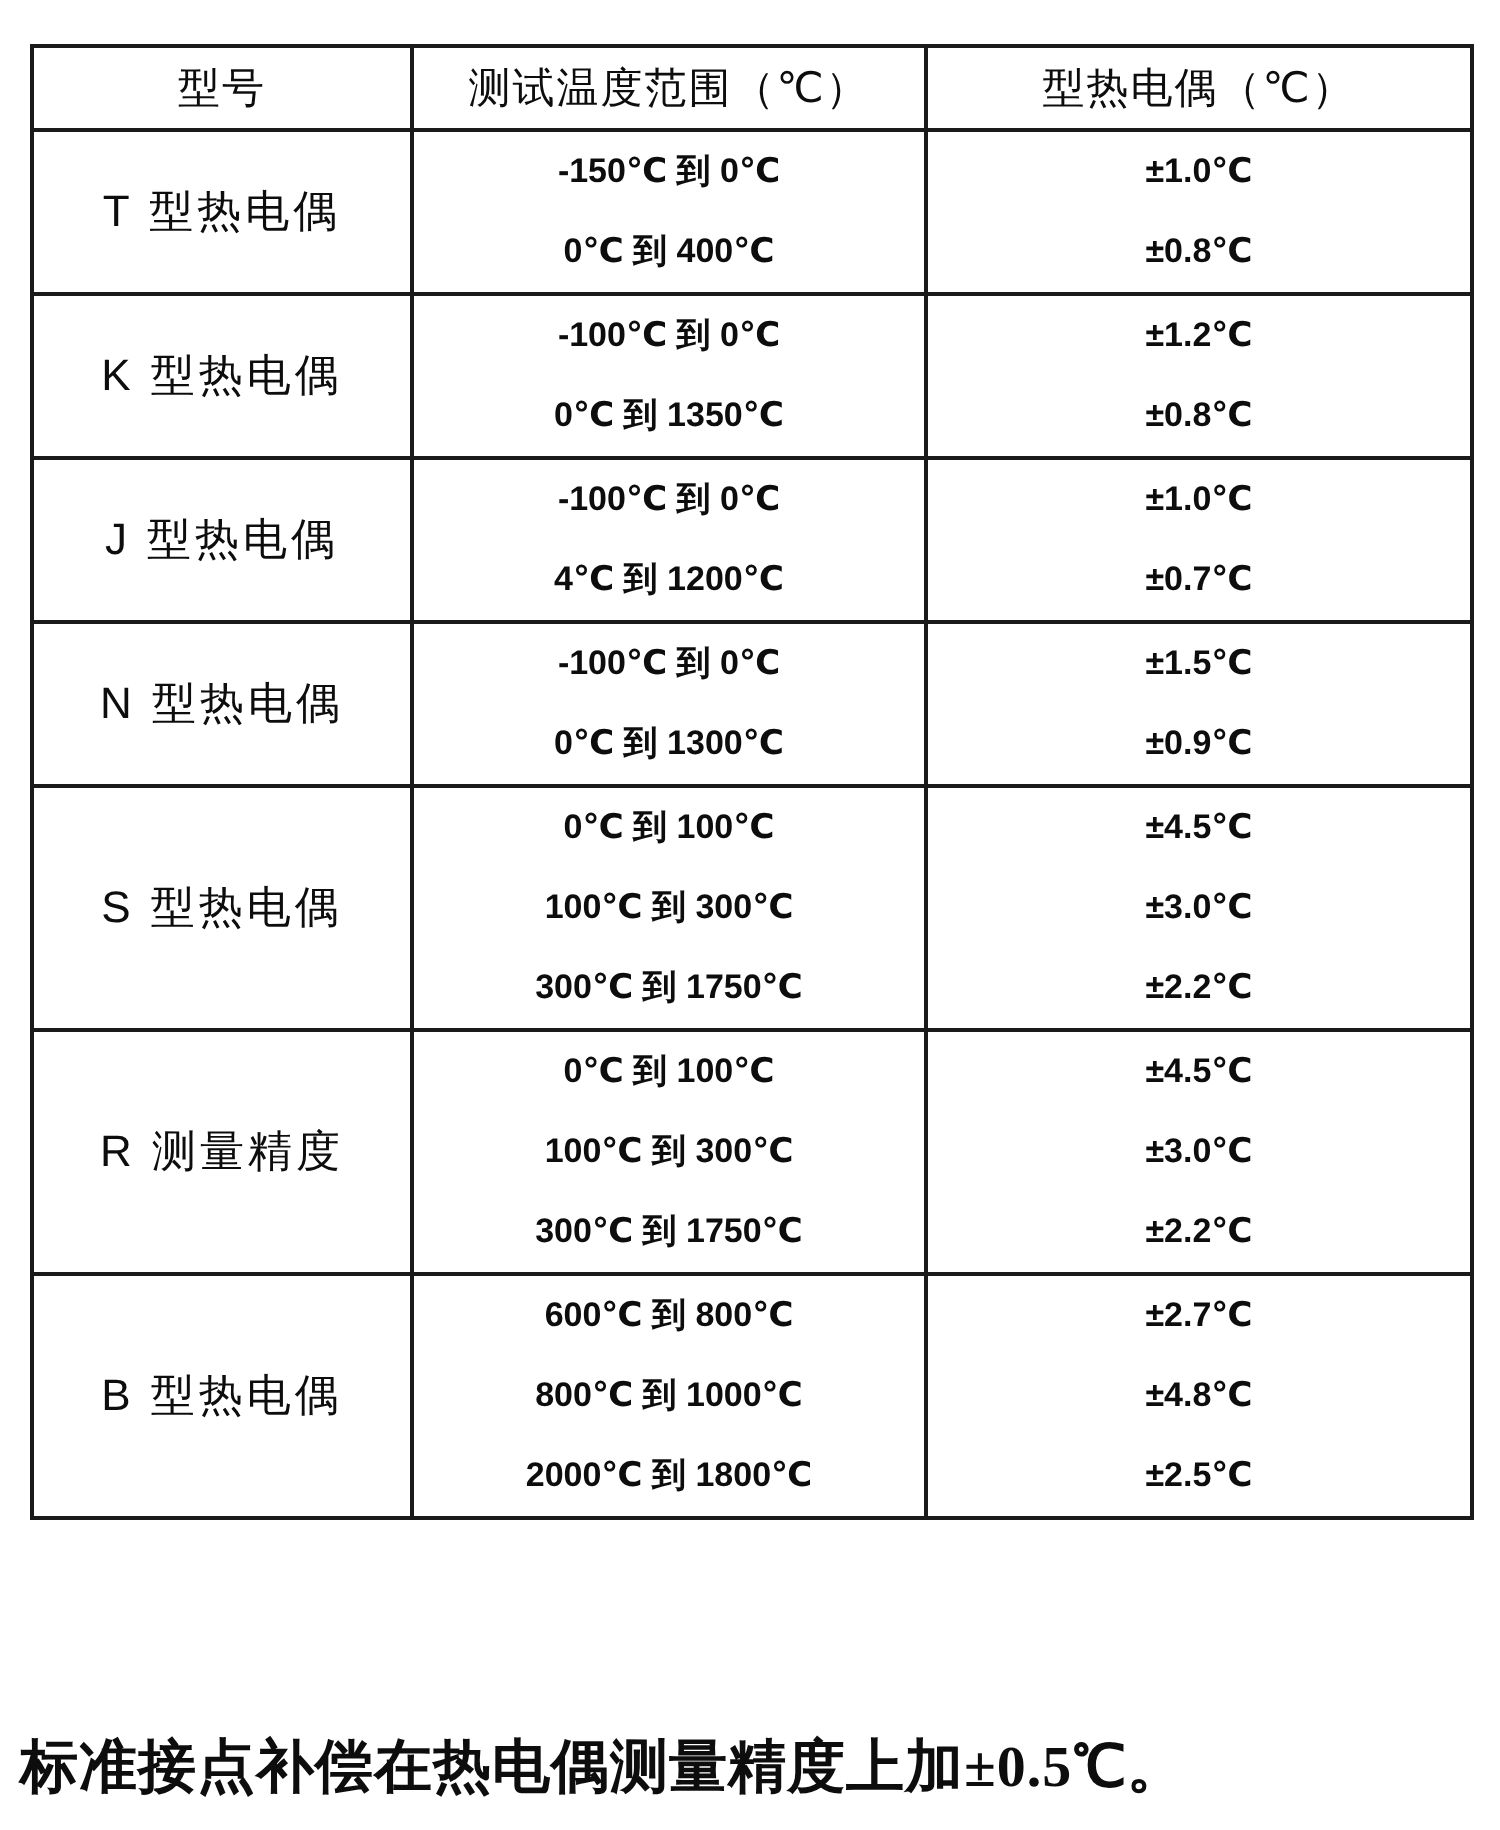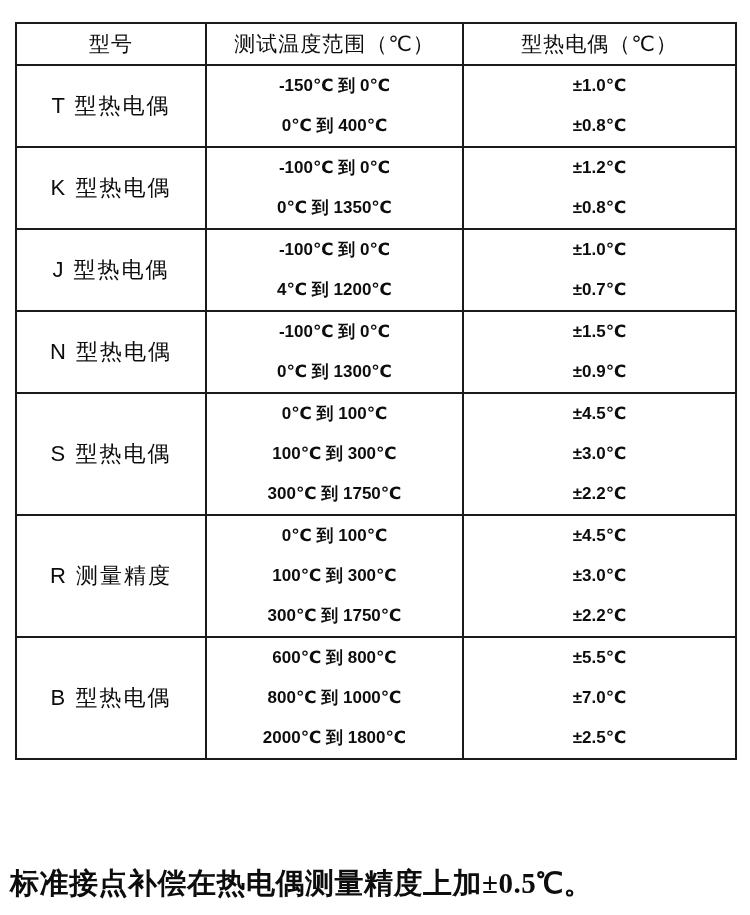--- a/index.html
+++ b/index.html
@@ -147,21 +147,21 @@
       </td>
     </tr>
     <tr class="row-3">
       <td class="model-cell">B 型热电偶</td>
       <td>
         <div class="cell-line">600℃ 到 800℃</div>
         <div class="cell-line">800℃ 到 1000℃</div>
         <div class="cell-line">2000℃ 到 1800℃</div>
       </td>
       <td>
-        <div class="cell-line">±5.5℃</div>
-        <div class="cell-line">±7.0℃</div>
+        <div class="cell-line">±2.7℃</div>
+        <div class="cell-line">±4.8℃</div>
         <div class="cell-line">±2.5℃</div>
       </td>
     </tr>
   </tbody>
 </table>
 
 <div class="footnote">标准接点补偿在热电偶测量精度上加±0.5℃。</div>
 
 </body></html>

